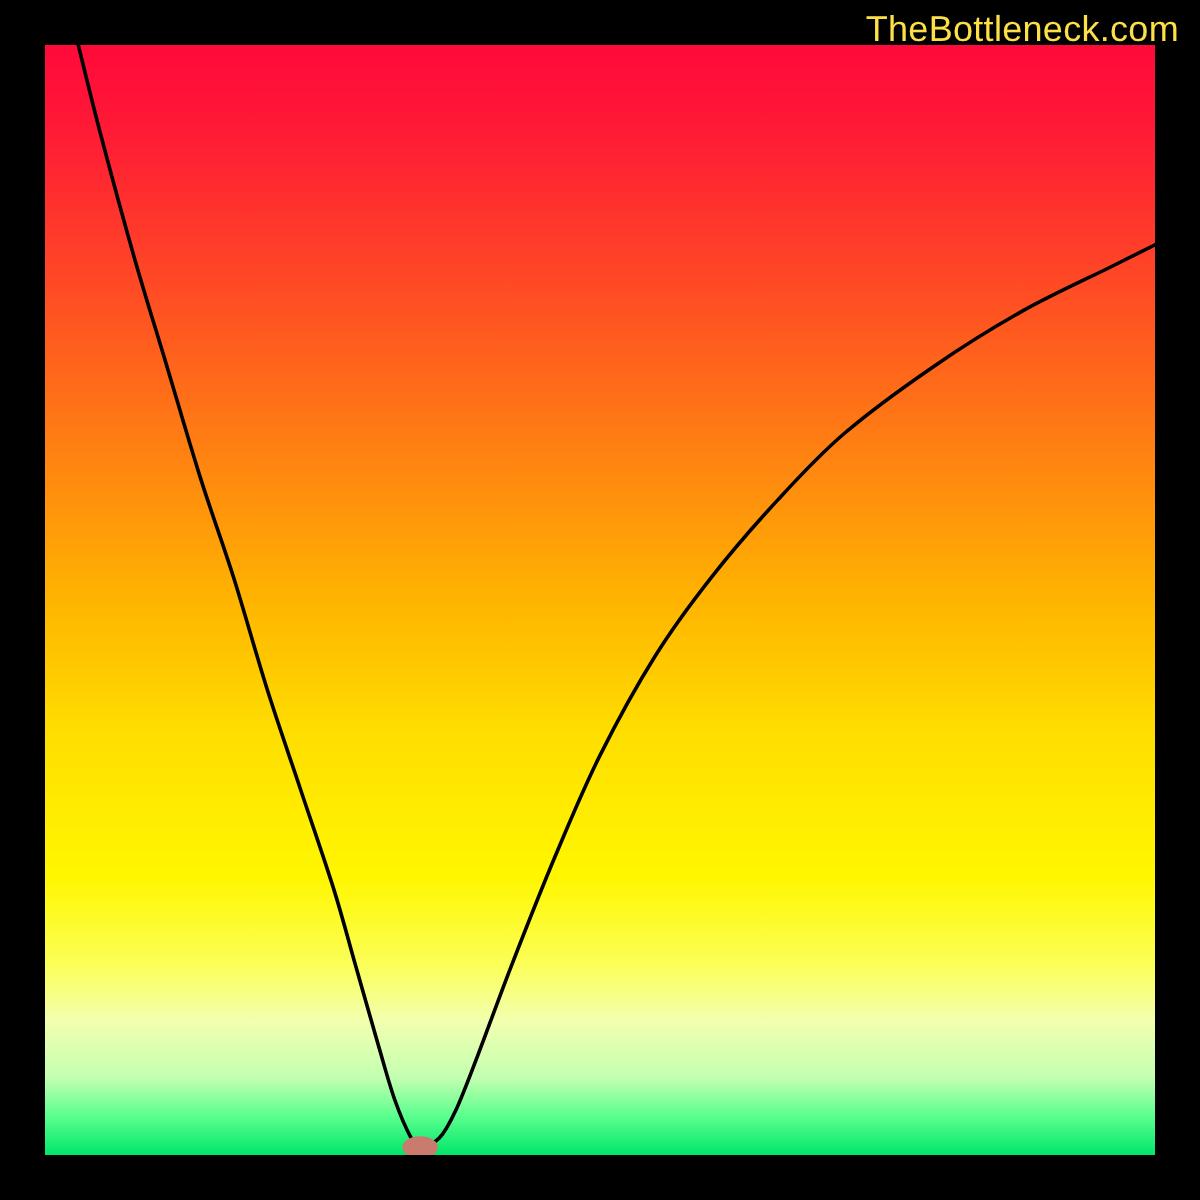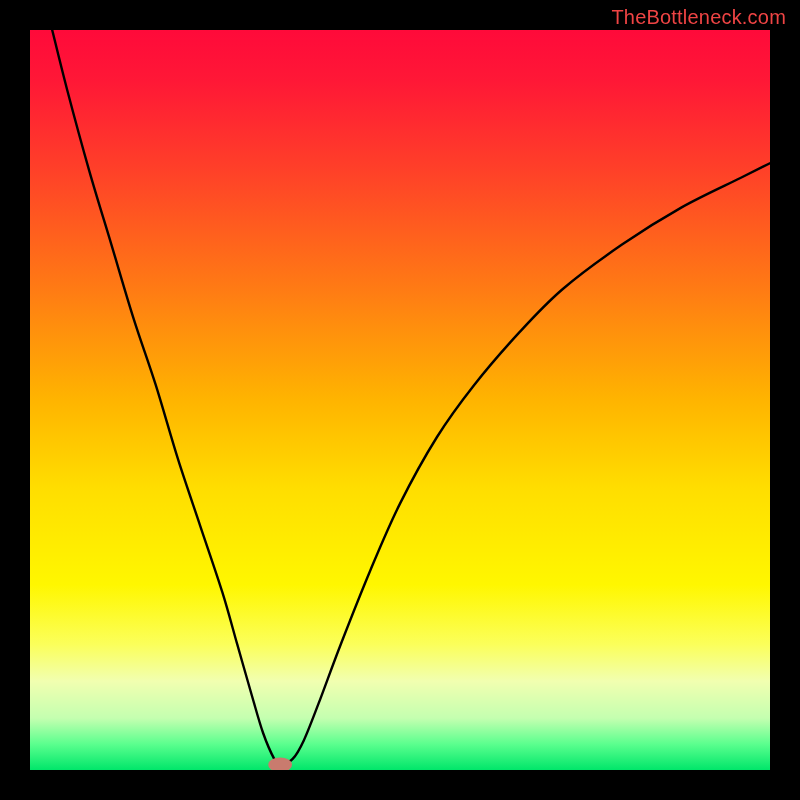--- a/index.html
+++ b/index.html
@@ -13,22 +13,22 @@
   .frame {
     position: relative;
     width: 800px;
     height: 800px;
     background: #000;
   }
   .watermark {
     position: absolute;
     top: 6px;
     right: 14px;
-    color: #ef4444;
-    font-size: 20px;
+    color: #fde047;
+    font-size: 24px;
     font-weight: 400;
     letter-spacing: 0.2px;
     font-family: Arial, Helvetica, sans-serif;
   }
   .plot-area {
     position: absolute;
     left: 30px;
     top: 30px;
     width: 740px;
     height: 740px;

